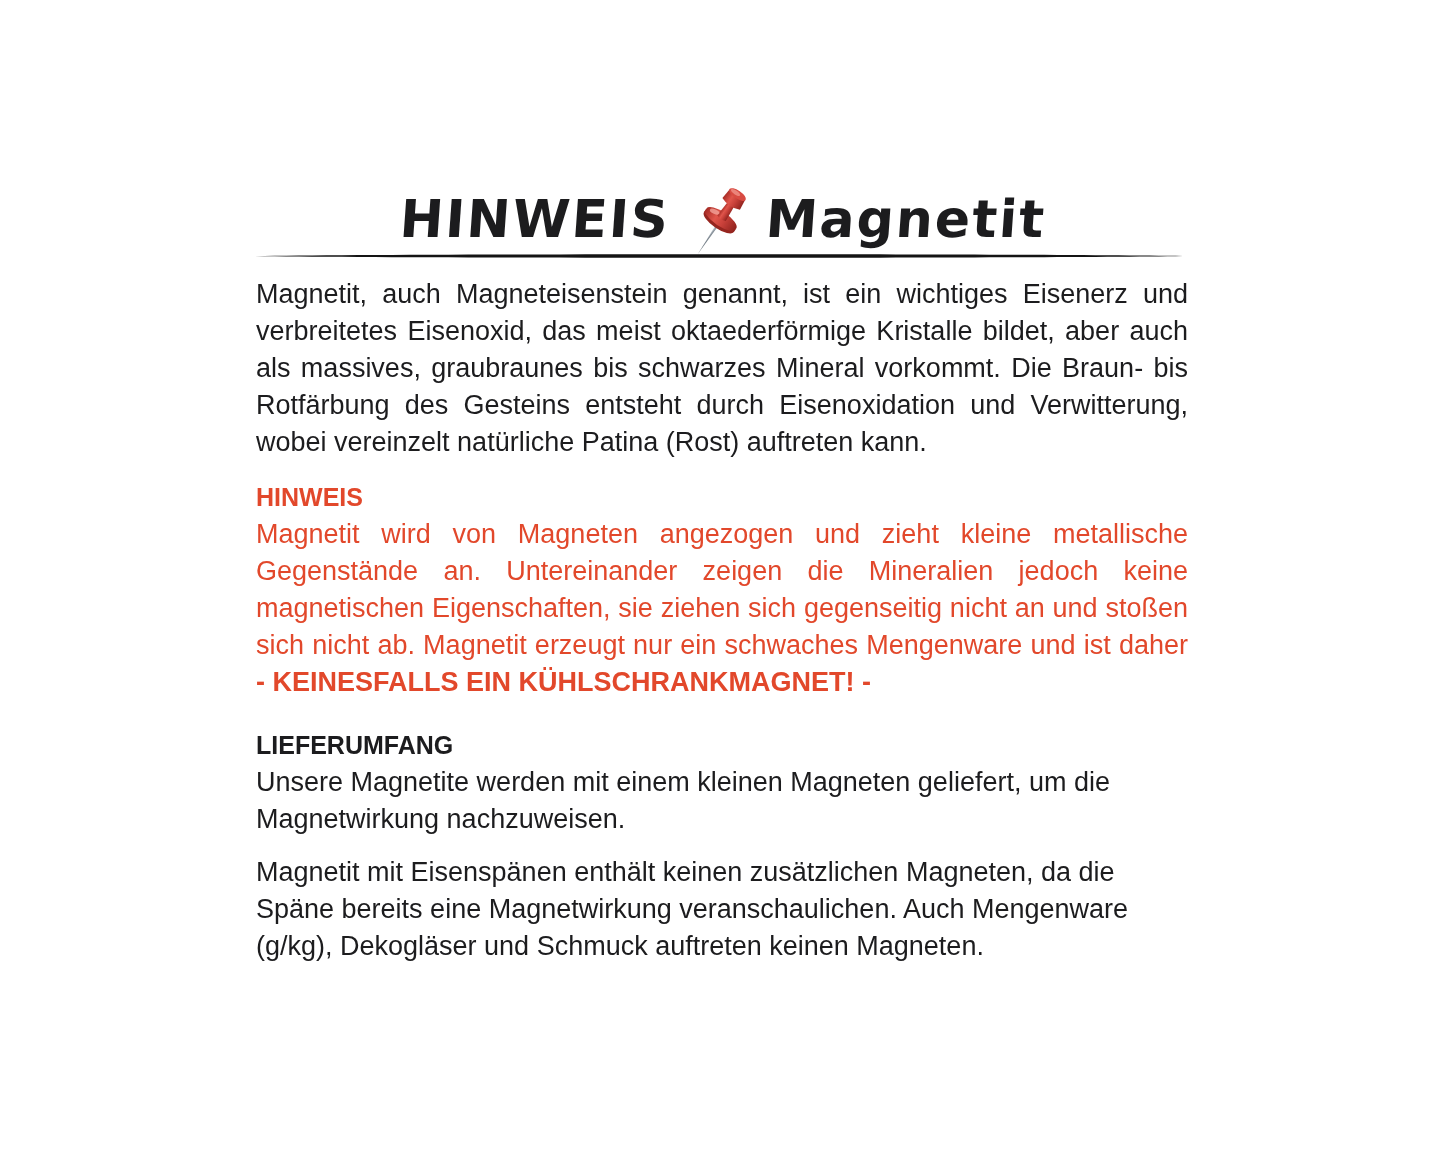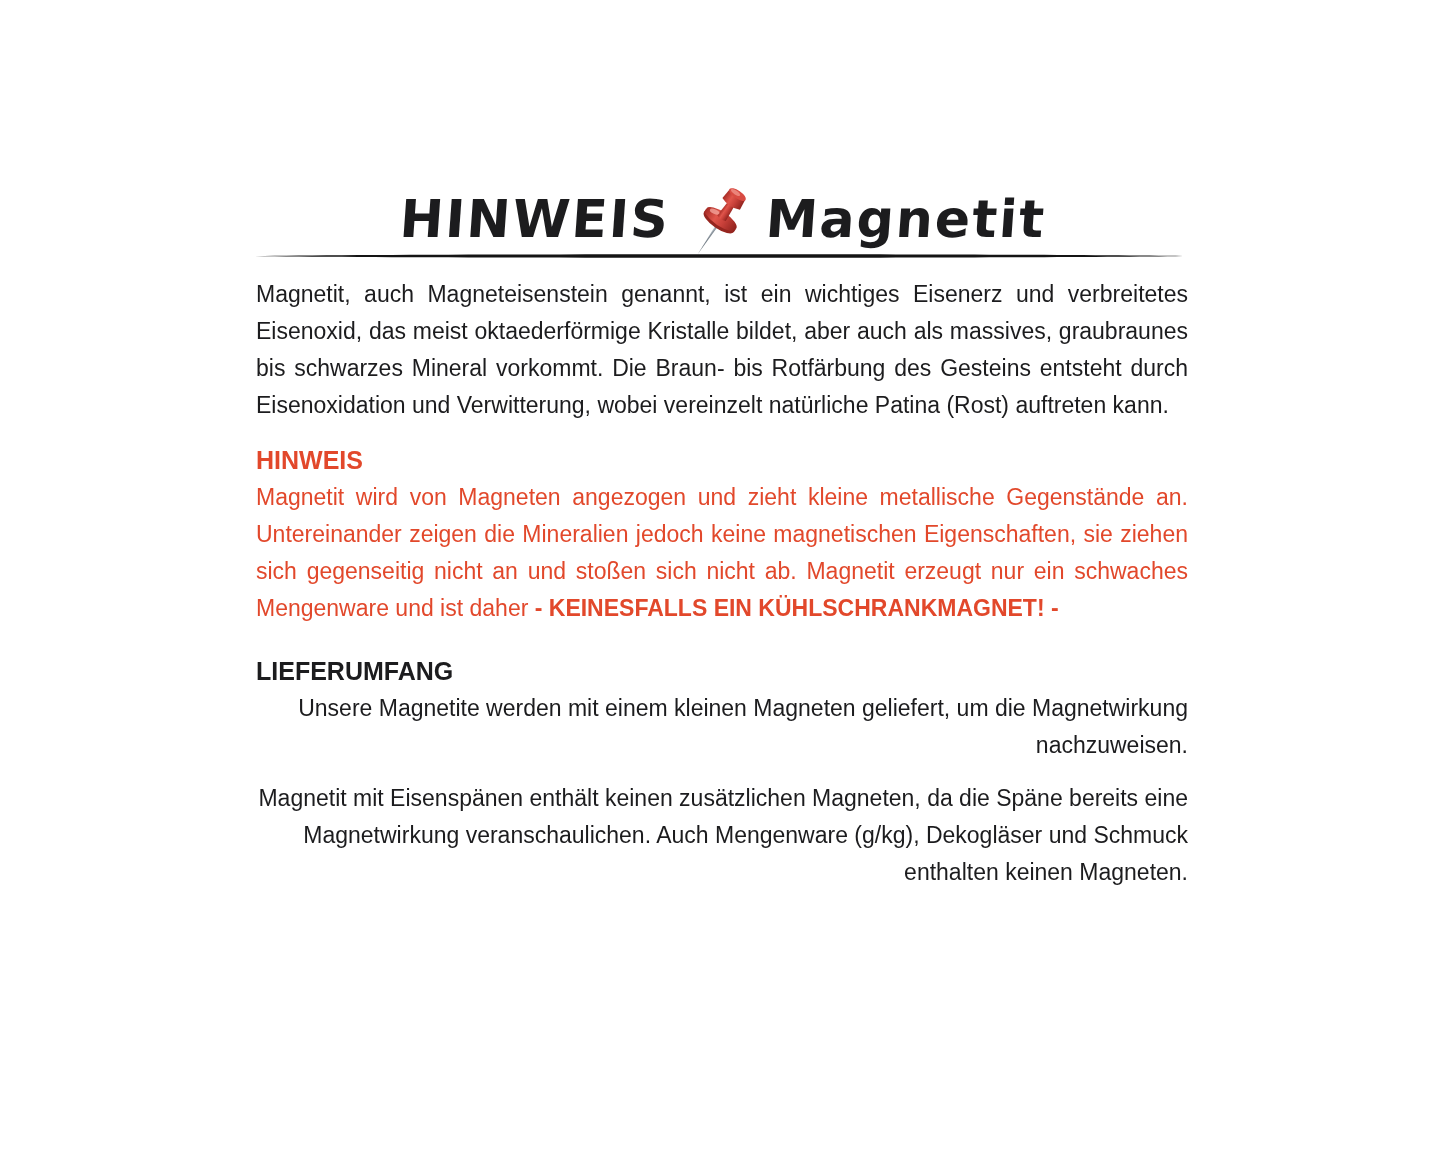--- a/index.html
+++ b/index.html
@@ -41,25 +41,25 @@
     width:935px; height:8px;
   }
 
   
   .content {
     position:absolute; top:276px; left:256px;
     width:932px;
   }
   .para {
     margin:0;
-    font-size:23px;
+    font-size:27px;
     line-height:37px;
   }
   .justify { text-align:justify; }
-  .left    { text-align:right; }
+  .left    { text-align:left; }
   .heading { font-weight:bold; font-size:25px; line-height:37px; }
   .red     { color:var(--accent,#E2482B); }
   .gap-sm  { margin-bottom:18px; }
   .gap-md  { margin-bottom:26px; }
   .gap-xs  { margin-bottom:16px; }
   strong   { font-weight:bold; }
 </style>
 </head>
 <body>
 
@@ -116,17 +116,17 @@
     <p class="para justify gap-sm">Magnetit, auch Magneteisenstein genannt, ist ein wichtiges Eisenerz und verbreitetes Eisenoxid, das meist oktaederförmige Kristalle bildet, aber auch als massives, graubraunes bis schwarzes Mineral vorkommt. Die Braun- bis Rotfärbung des Gesteins entsteht durch Eisenoxidation und Verwitterung, wobei vereinzelt natürliche Patina (Rost) auftreten kann.</p>
 
     <div class="gap-md">
       <div class="heading red">HINWEIS</div>
       <p class="para justify red"><span>Magnetit wird von Magneten angezogen und zieht kleine metallische Gegenstände an. Untereinander zeigen die Mineralien jedoch keine magnetischen Eigenschaften, sie ziehen sich gegenseitig nicht an und stoßen sich nicht ab. Magnetit erzeugt nur ein schwaches Mengenware und ist daher </span><strong>- KEINESFALLS EIN KÜHLSCHRANKMAGNET! -</strong></p>
     </div>
 
     <div>
       <div class="heading">LIEFERUMFANG</div>
       <p class="para left gap-xs">Unsere Magnetite werden mit einem kleinen Magneten geliefert, um die Magnetwirkung nachzuweisen.</p>
-      <p class="para left">Magnetit mit Eisenspänen enthält keinen zusätzlichen Magneten, da die Späne bereits eine Magnetwirkung veranschaulichen. Auch Mengenware (g/kg), Dekogläser und Schmuck enthalten keinen Magneten.</p>
+      <p class="para left">Magnetit mit Eisenspänen enthält keinen zusätzlichen Magneten, da die Späne bereits eine Magnetwirkung veranschaulichen. Auch Mengenware (g/kg), Dekogläser und Schmuck auftreten keinen Magneten.</p>
     </div>
 
   </div>
 </div>
 
 </body></html>

